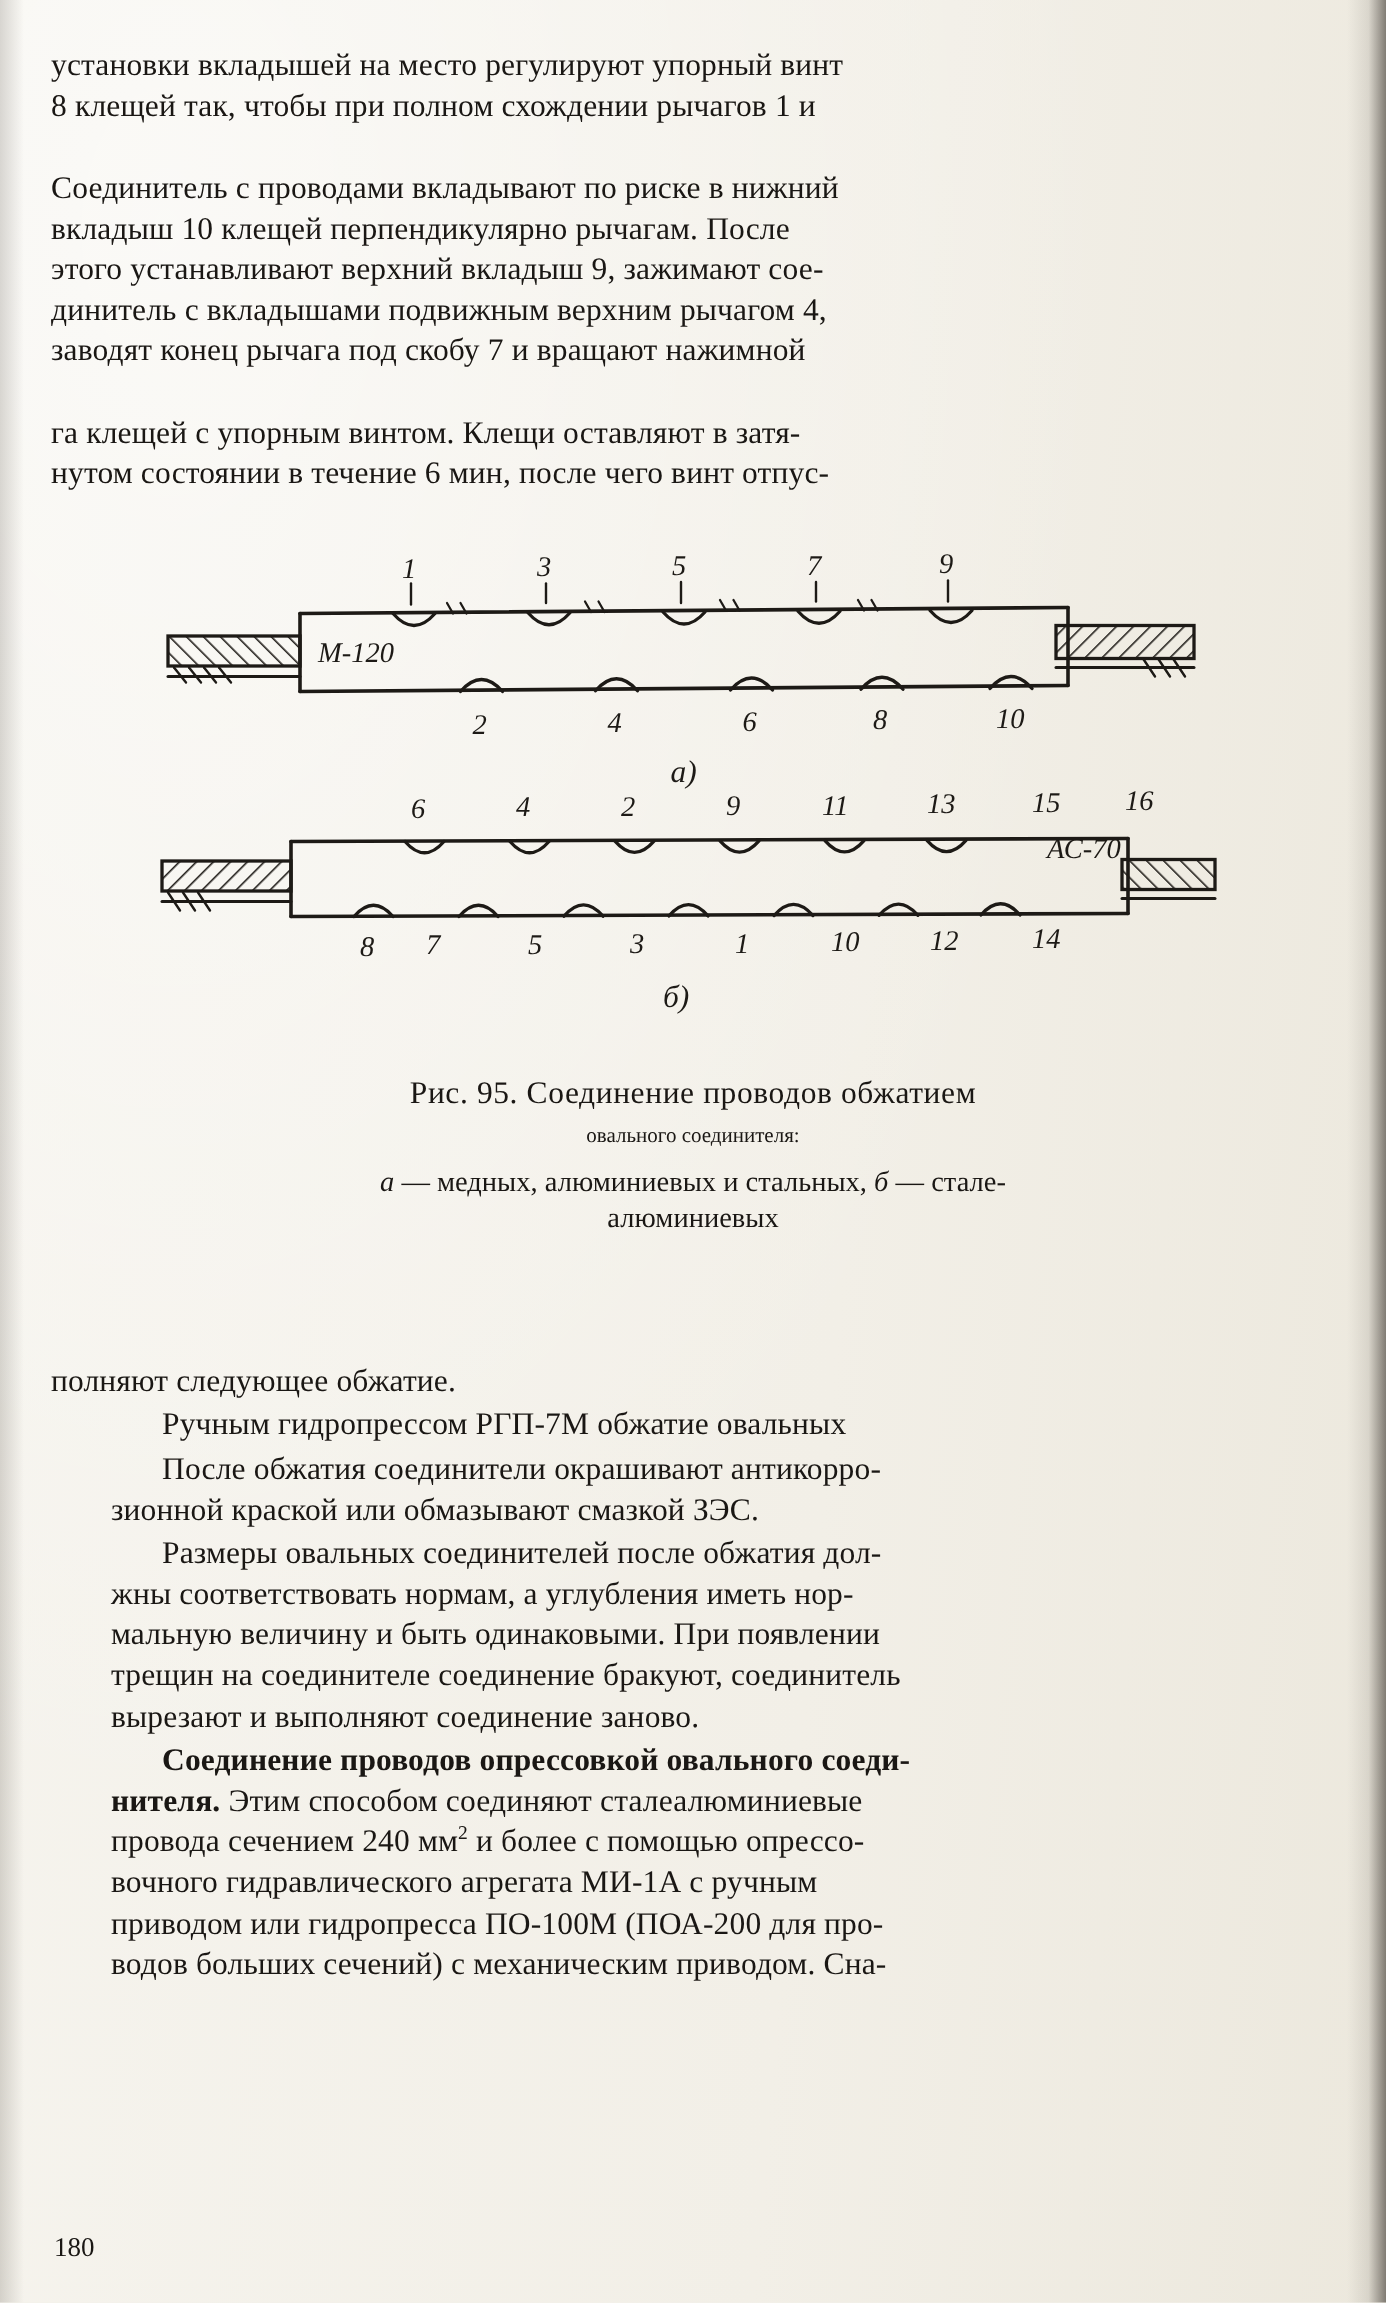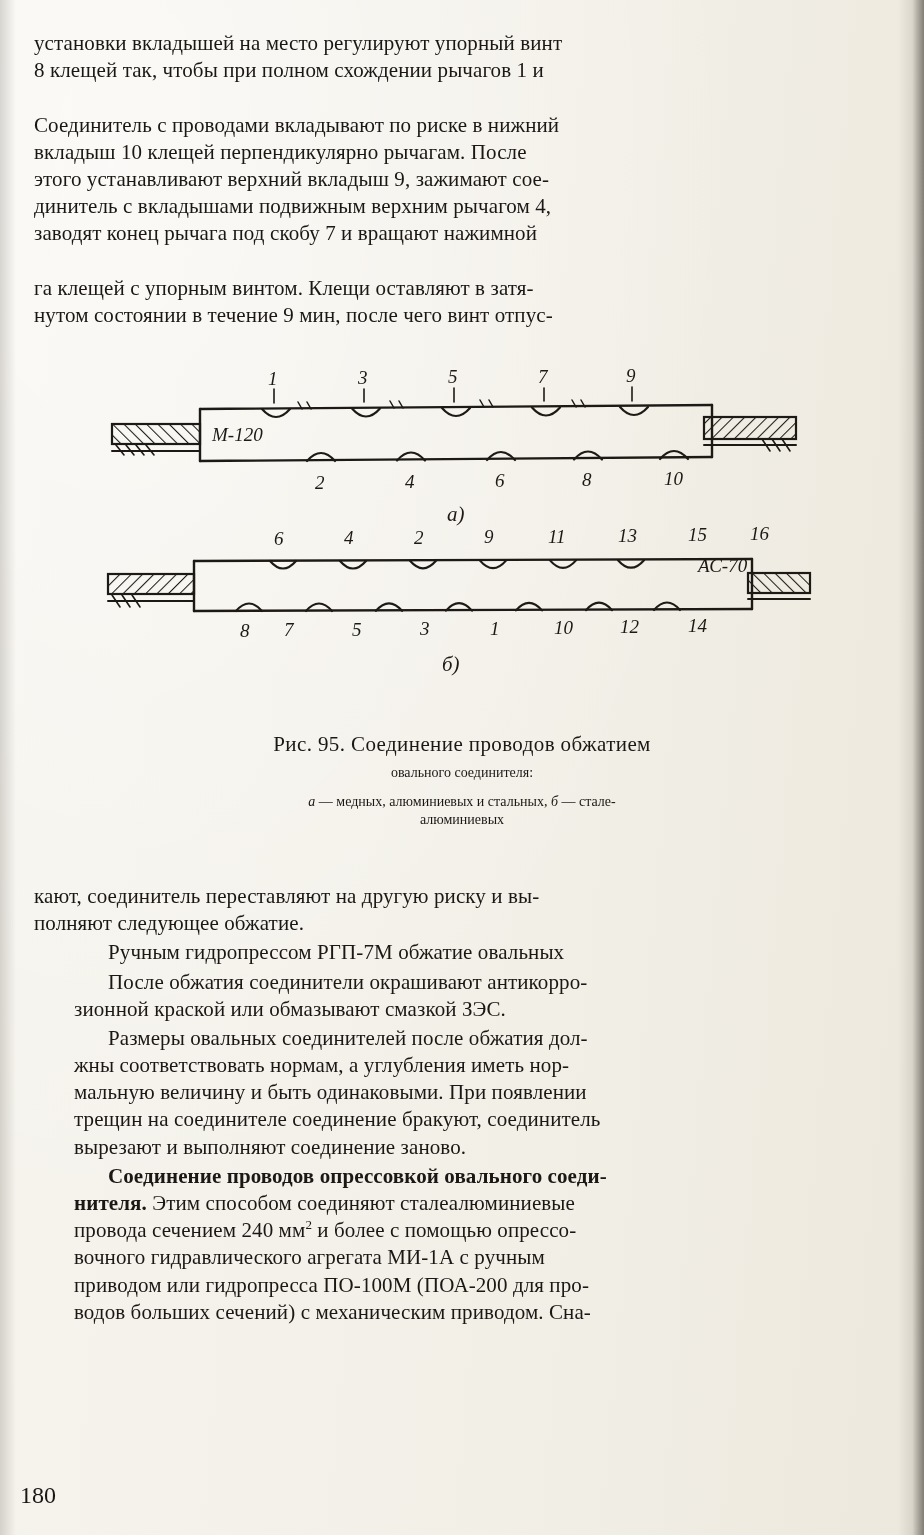--- a/index.html
+++ b/index.html
@@ -73,48 +73,48 @@
     margin: 40px 0 0 0;
     position: relative;
     height: 330px;
   }
   .figure svg {
     display: block;
     margin: 0 auto;
   }
 
   .caption {
-    margin-top: 32px;
+    margin-top: 16px;
     text-align: center;
     font-size: 21px;
     line-height: 1.25;
   }
   .caption .c-line1 {
     letter-spacing: 0.4px;
   }
   .caption .c-line2 {
     font-size: 14px;
   }
   .caption .c-sub {
     display: block;
     margin-top: 9px;
-    font-size: 14px;
+    font-size: 19px;
     line-height: 1.3;
   }
   .caption .c-sub .it { font-style: italic; }
 
   .lower-text {
     margin-top: 54px;
   }
 
   .folio {
     position: absolute;
-    left: 20px;
+    left: 36px;
     bottom: 26px;
-    font-size: 24px;
+    font-size: 18px;
     text-align: center;
   }
 
   sup { font-size: 0.62em; vertical-align: super; }
 </style>
 </head>
 <body>
 
 <div class="page">
   <div class="scan-edge-left"></div>
@@ -125,21 +125,21 @@
       <span>установки вкладышей на место регулируют упорный винт</span><br>
       <span>8 клещей так, чтобы при полном схождении рычагов 1 и</span><br>
       <br>
       <span>Соединитель с проводами вкладывают по риске в нижний</span><br>
       <span>вкладыш 10 клещей перпендикулярно рычагам. После</span><br>
       <span>этого устанавливают верхний вкладыш 9, зажимают сое-</span><br>
       <span>динитель с вкладышами подвижным верхним рычагом 4,</span><br>
       <span>заводят конец рычага под скобу 7 и вращают нажимной</span><br>
       <br>
       <span>га клещей с упорным винтом. Клещи оставляют в затя-</span><br>
-      <span>нутом состоянии в течение 9 мин, после чего винт отпус-</span>
+      <span>нутом состоянии в течение 6 мин, после чего винт отпус-</span>
     </p>
   </div>
 
   <div class="figure">
     <svg width="720" height="330" viewBox="0 0 720 330">
       <defs>
         <pattern id="hatchR" width="8" height="8" patternUnits="userSpaceOnUse" patternTransform="rotate(45)">
           <line x1="0" y1="0" x2="0" y2="8" stroke="#1d1a16" stroke-width="2.1"></line>
         </pattern>
         <pattern id="hatchL" width="8" height="8" patternUnits="userSpaceOnUse" patternTransform="rotate(-45)">
@@ -281,21 +281,21 @@
       <span>— медных, алюминиевых и стальных,</span>
       <span class="it">б</span>
       <span>— стале-</span><br>
       <span>алюминиевых</span>
     </span>
   </div>
 
   <div class="body-text lower-text">
 
     <p class="para">
-      <span>кают, соединитель переставляют на другую риску и вы-</span><br>
+      <br>
       <span>полняют следующее обжатие.</span>
     </p>
 
     <p class="para indent">
       <span>Ручным гидропрессом РГП-7М обжатие  овальных</span><br>
     </p>
 
     <p class="para indent">
       <span>После обжатия соединители окрашивают антикорро-</span><br>
       <span>зионной краской или обмазывают смазкой ЗЭС.</span>

